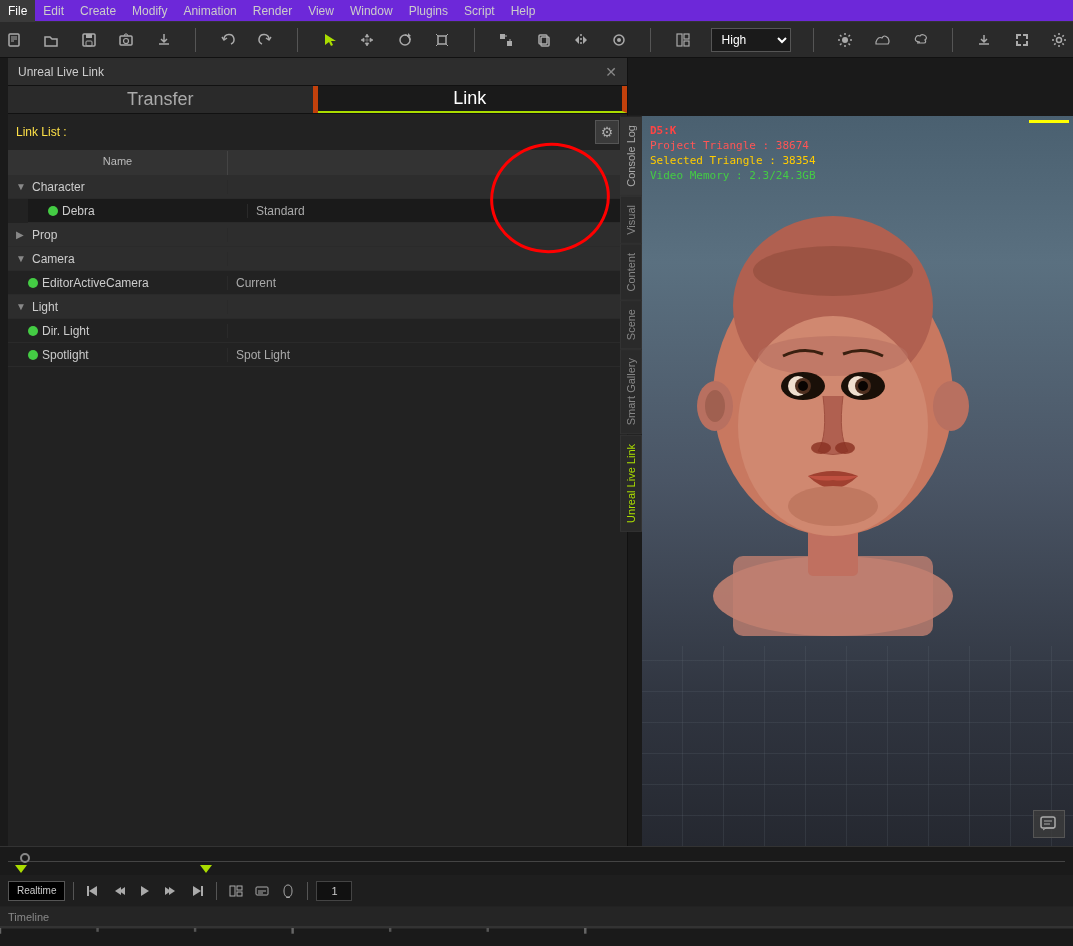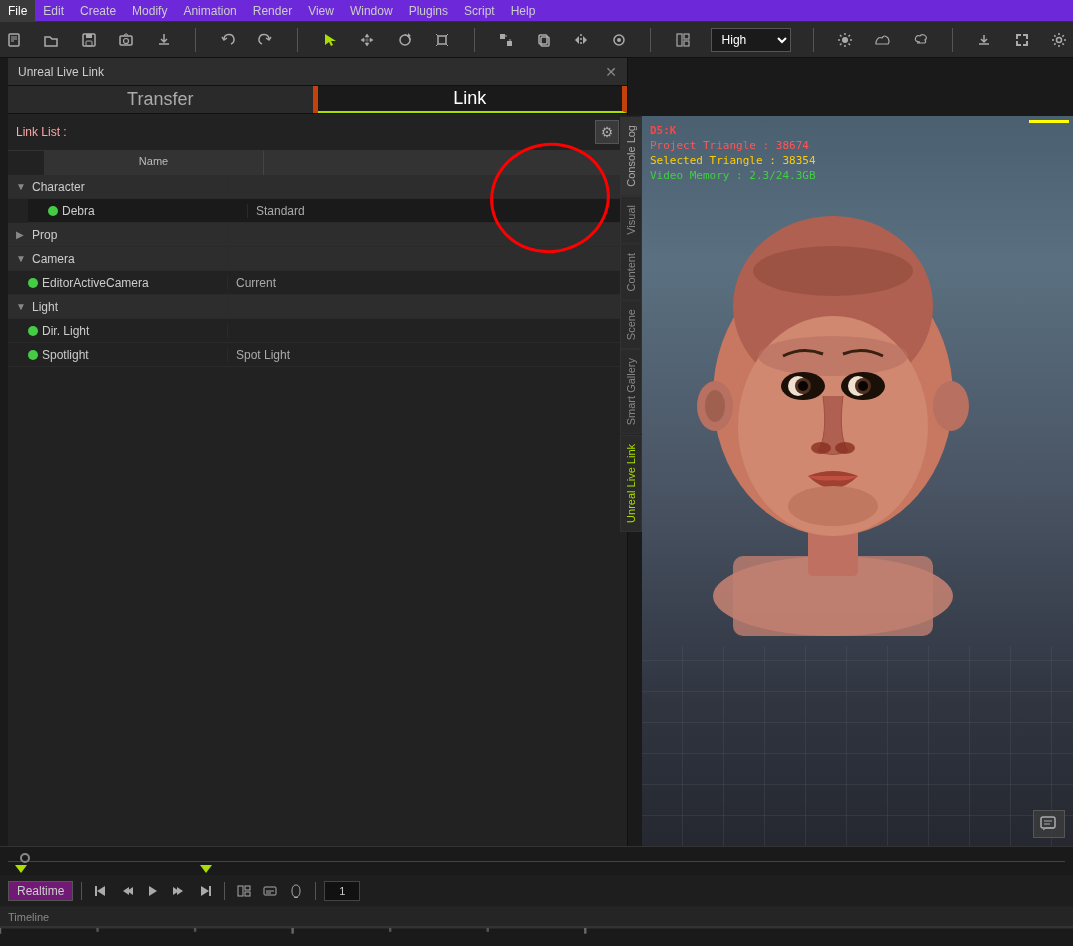--- a/index.html
+++ b/index.html
@@ -137,21 +137,21 @@
     
     .link-list-header {
       display: flex;
       align-items: center;
       justify-content: space-between;
       padding: 6px 8px;
       border-bottom: 1px solid #333;
     }
     .link-list-label {
       font-size: 12px;
-      color: #fca5a5;
+      color: #fde047;
     }
     .gear-btn {
       width: 24px;
       height: 24px;
       background: #3a3a3a;
       border: 1px solid #555;
       color: #aaa;
       cursor: pointer;
       display: flex;
       align-items: center;
@@ -161,21 +161,20 @@
 
     
     .link-table {
       flex: 1;
       overflow-y: auto;
     }
     .table-header {
       display: flex;
       background: #333;
       height: 24px;
-      margin-left: 36px;
     }
     .col-name {
       width: 220px;
       min-width: 220px;
       padding: 4px 8px;
       border-right: 1px solid #444;
       font-size: 11px;
       color: #bbb;
       text-align: center;
     }
@@ -325,25 +324,25 @@
       border: none;
       color: #aaa;
       cursor: pointer;
       font-size: 12px;
       display: flex;
       align-items: center;
       justify-content: center;
     }
 
     .realtime-btn {
-      background: #701a75;
+      background: #000000;
       border: 1px solid #555;
       color: #ccc;
       padding: 2px 8px;
-      font-size: 12px;
+      font-size: 10px;
       cursor: pointer;
       height: 20px;
     }
     .frame-input {
       background: #111;
       border: 1px solid #444;
       color: #ccc;
       width: 36px;
       height: 20px;
       text-align: center;

